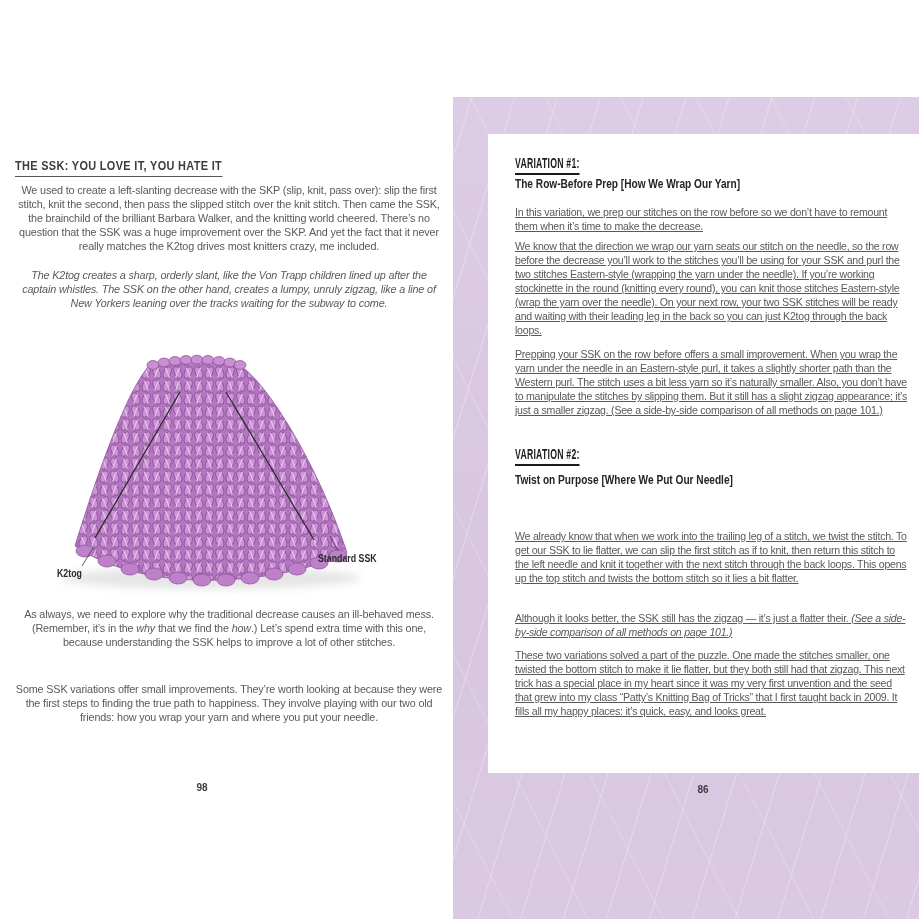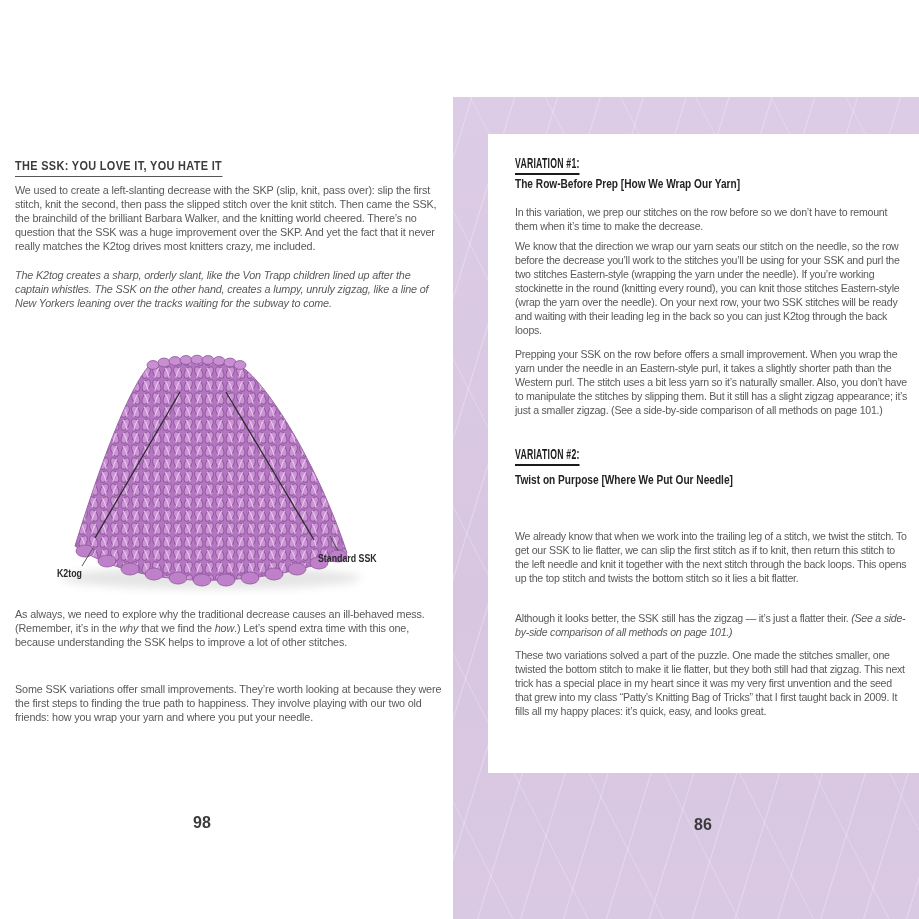--- a/index.html
+++ b/index.html
@@ -14,21 +14,21 @@
   .abs { position: absolute; }
   p { margin: 0; }
 
   
   .body-text {
     font-size: 10.8px;
     line-height: 14px;
     color: #58595b;
     letter-spacing: -0.15px;
   }
-  .left-col  { left: 15px;  width: 428px; }
+  .left-col  { left: 15px;  width: 428px; text-align: center; }
 
   
   .lp-heading {
     display: inline-block;
     font-size: 13px;
     font-weight: bold;
     color: #3c3c3e;
     letter-spacing: 0.4px;
     white-space: nowrap;
     border-bottom: 1.5px solid #55565a;
@@ -68,43 +68,42 @@
   .var-subheading {
     display: inline-block;
     font-size: 13.5px;
     font-weight: bold;
     color: #242426;
     white-space: nowrap;
     transform: scaleX(0.75);
     transform-origin: 0 0;
   }
   .right-col { left: 27px; width: 396px; }
-  .right-col.body-text { letter-spacing: -0.25px; font-size: 10.6px; }
+  .right-col.body-text { letter-spacing: -0.25px; font-size: 10.6px; text-decoration: underline; }
 
   
   .figure-wrap { left: 15px; top: 340px; width: 418px; height: 262px; }
   .fig-label {
     position: absolute;
     display: inline-block;
     font-size: 11px;
     font-weight: bold;
     color: #2a2a2c;
     white-space: nowrap;
     transform: scaleX(0.8);
     transform-origin: 0 0;
   }
 
   
   .page-num {
-    font-size: 16px;
+    font-size: 10px;
     font-weight: bold;
     color: #3b3b3d;
     width: 24px;
     text-align: center;
-    margin-top: 32px;
   }
 </style>
 </head>
 <body>
 
 <div class="abs" style="left:15px; top:156px;">
   <span class="lp-heading">THE SSK: YOU LOVE IT, YOU HATE IT</span>
 </div>
 
 <p class="abs body-text left-col" style="top:183px;">We used to create a left-slanting decrease with the SKP (slip, knit, pass over): slip the first stitch, knit the second, then pass the slipped stitch over the knit stitch. Then came the SSK, the brainchild of the brilliant Barbara Walker, and the knitting world cheered. There’s no question that the SSK was a huge improvement over the SKP. And yet the fact that it never really matches the K2tog drives most knitters crazy, me included.</p>

